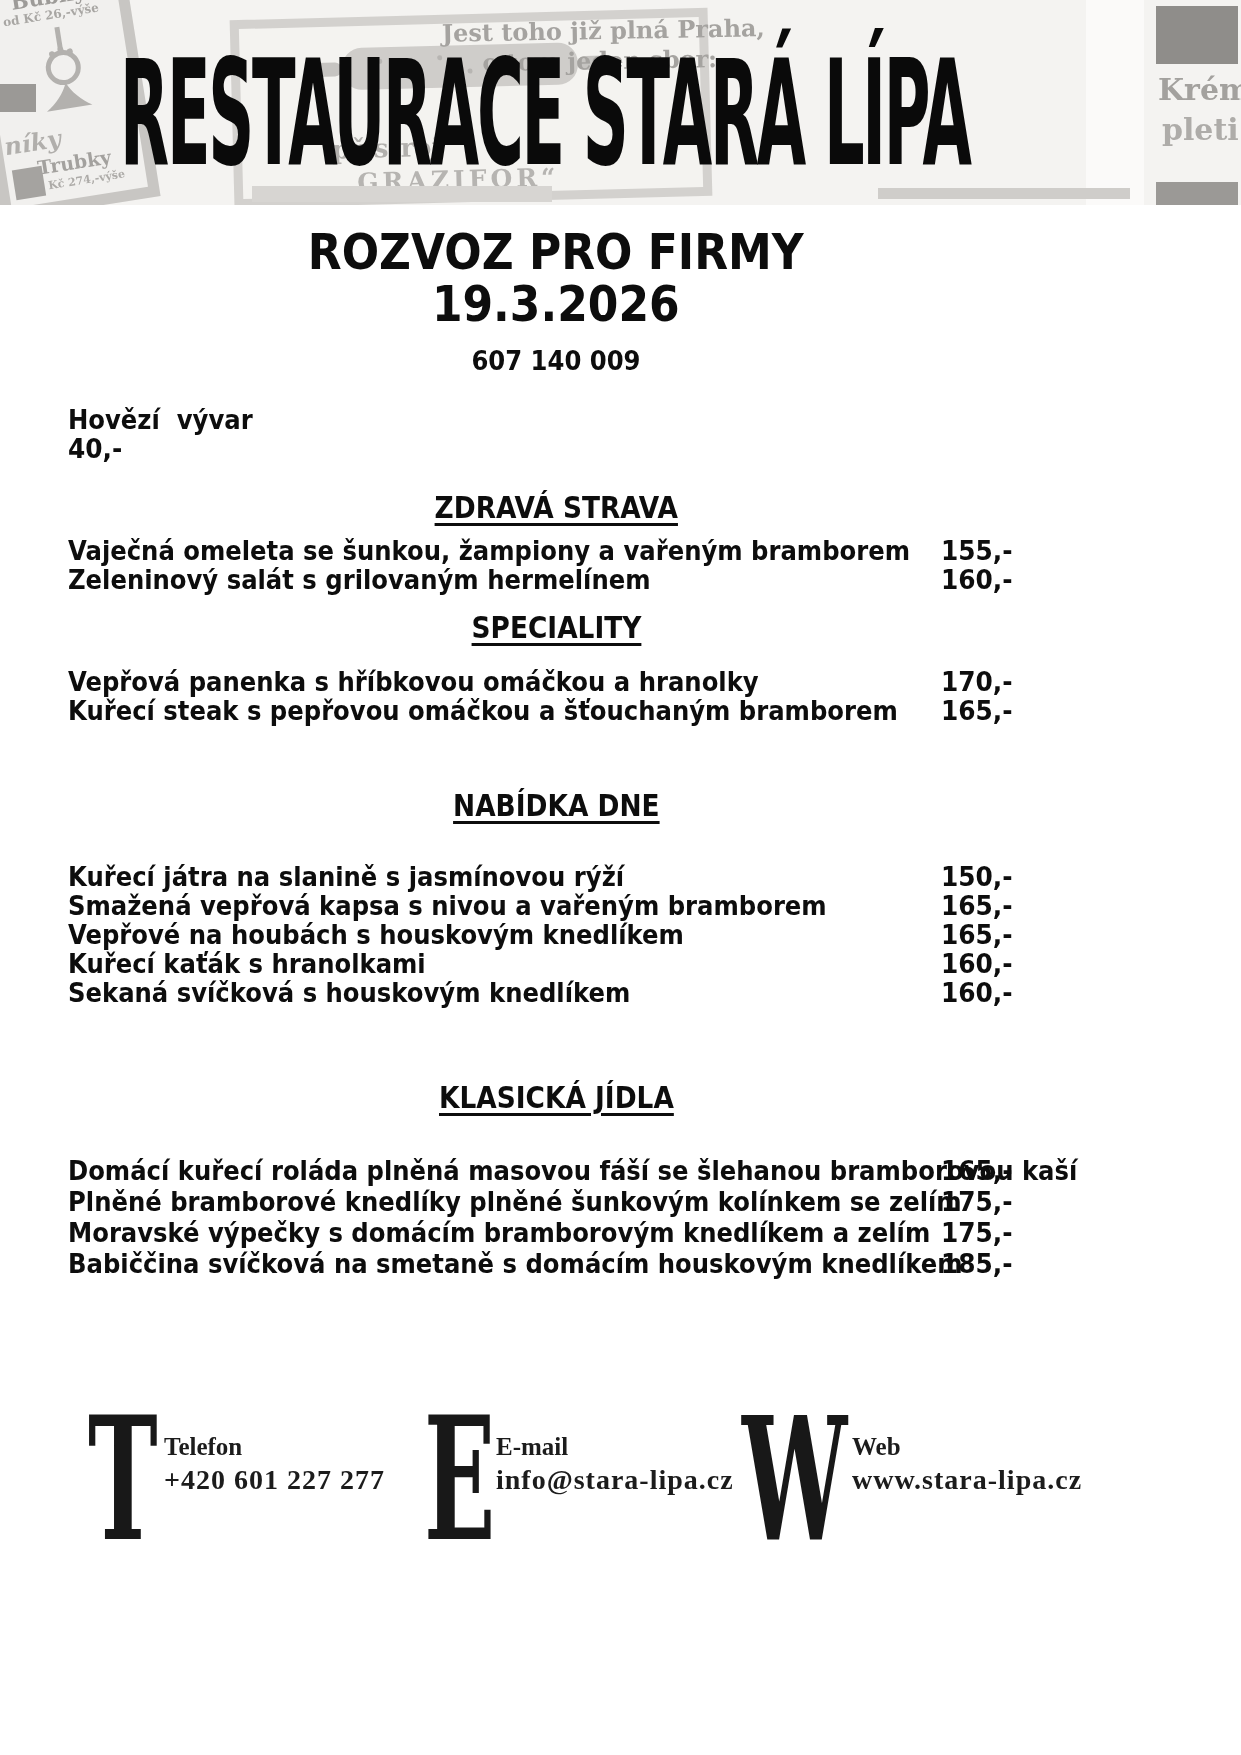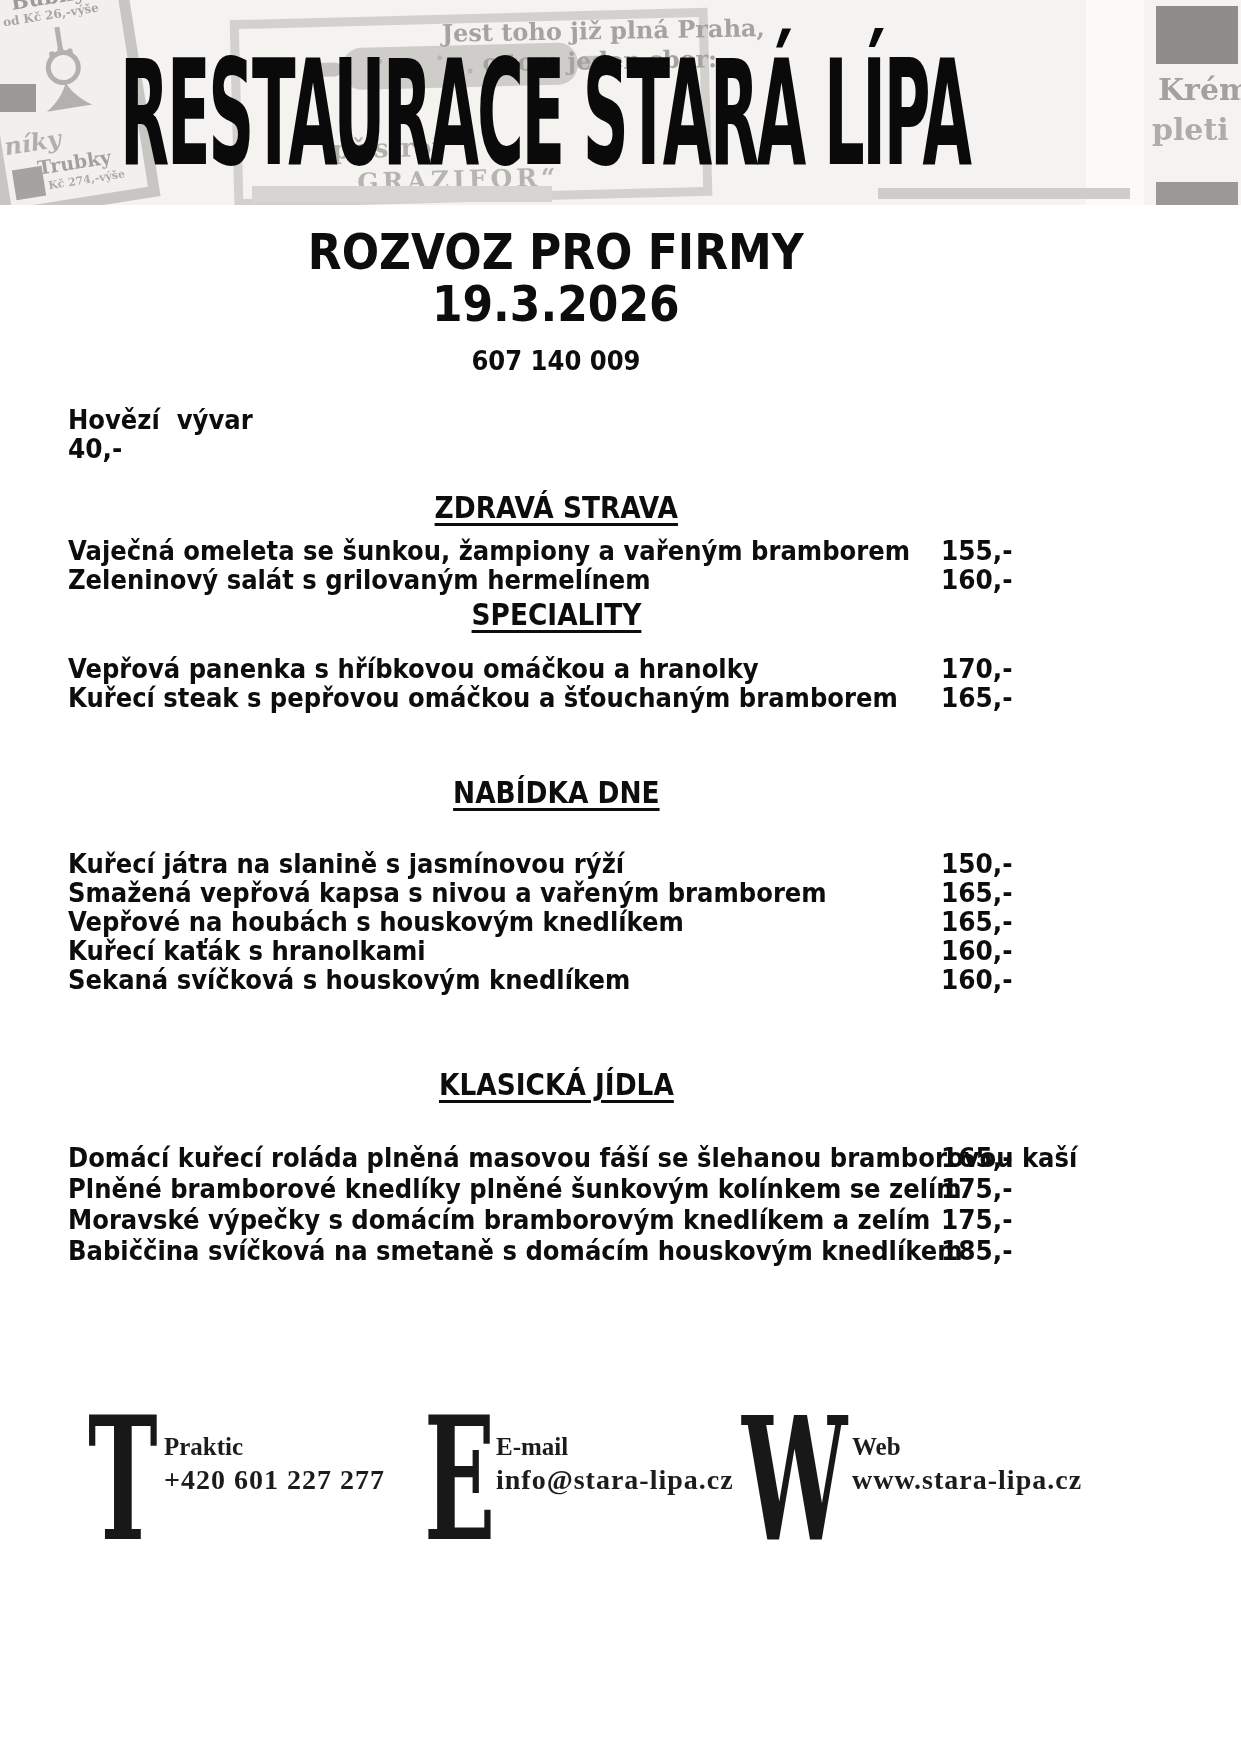--- a/index.html
+++ b/index.html
@@ -42,21 +42,21 @@
   .right-clip { position:absolute; left:772px; top:28px; width:290px; height:175px; }
   .cross { position:absolute; left:18px; top:28px; }
   .praktic { position:absolute; left:118px; top:18px; font:bold 34px "DejaVu Serif", serif; color:#a3a19e; letter-spacing:3px; }
   .praktic2 { position:absolute; left:160px; top:62px; font:bold 30px "DejaVu Serif", serif; color:#aeaca9; letter-spacing:6px; }
   .tinytext { position:absolute; left:10px; top:104px; font:13px/17px "DejaVu Serif", serif; color:#9e9c99; white-space:nowrap; }
 
   .gutter { position:absolute; left:1086px; top:0; width:58px; height:205px; background:#fbfaf9; }
   .far-right { position:absolute; left:1150px; top:0; width:91px; height:205px; }
   .fr-block { position:absolute; left:6px; top:6px; width:82px; height:58px; background:#8f8d8a; }
   .fr-word1 { position:absolute; left:8px; top:72px; font:bold 30px "DejaVu Serif", serif; color:#a3a19e; }
-  .fr-word2 { position:absolute; left:2px; top:112px; font:bold 30px "DejaVu Serif", serif; color:#aeaca9; }
+  .fr-word2 { position:absolute; left:12px; top:112px; font:bold 30px "DejaVu Serif", serif; color:#aeaca9; }
   .fr-block2 { position:absolute; left:6px; top:182px; width:82px; height:23px; background:#9b9996; }
   .remnant1 { position:absolute; left:252px; top:186px; width:300px; height:16px; background:#d7d5d2; }
   .remnant2 { position:absolute; left:878px; top:188px; width:252px; height:11px; background:#cfcdca; }
 
   .logo {
     position:absolute; left:120px; top:40px; z-index:5;
     font:bold 112px/112px "DejaVu Sans", sans-serif; letter-spacing:-4px;
     color:#0a0a0a; white-space:nowrap;
     transform:scale(0.57,1.30); transform-origin:0 0;
   }
@@ -75,21 +75,21 @@
   .rows-lg .row { line-height:31px; }
 
   .solo-row { margin-top:28px;flex-direction:column; }
   .sec-title { text-align:center; font-weight:bold; font-size:30px; line-height:38px; }
   .sec-title > span {
     display:inline-block; transform:scaleX(0.88); transform-origin:50% 50%; white-space:nowrap;
     text-decoration:underline; text-decoration-thickness:3px; text-underline-offset:5px;
   }
   .sec1 { margin-top:26px; }
   .items1 { margin-top:9px; }
-  .sec2 { margin-top:2px; }
+  .sec2 { margin-top:15px; }
   .items2 { margin-top:20px; }
   .sec3 { margin-top:62px; }
   .items3 { margin-top:37px; }
   .sec4 { margin-top:72px; }
   .items4 { margin-top:38px; }
 
   
   .contact { position:absolute; top:1422px; display:flex; }
   .contact-t { left:88px; }
   .contact-e { left:424px; }
@@ -243,21 +243,21 @@
       <div class="row">
         <span class="name">Babiččina svíčková na smetaně s domácím houskovým knedlíkem</span>
         <span class="price">185,-</span>
       </div>
     </div>
   </div>
 
   <div class="contact contact-t">
     <span class="big-letter lw-t">T</span>
     <div class="contact-text">
-      <div class="contact-label">Praktic</div>
+      <div class="contact-label">Telefon</div>
       <div class="contact-value">+420 601 227 277</div>
     </div>
   </div>
 
   <div class="contact contact-e">
     <span class="big-letter lw-e">E</span>
     <div class="contact-text">
       <div class="contact-label">E-mail</div>
       <div class="contact-value">info@stara-lipa.cz</div>
     </div>

